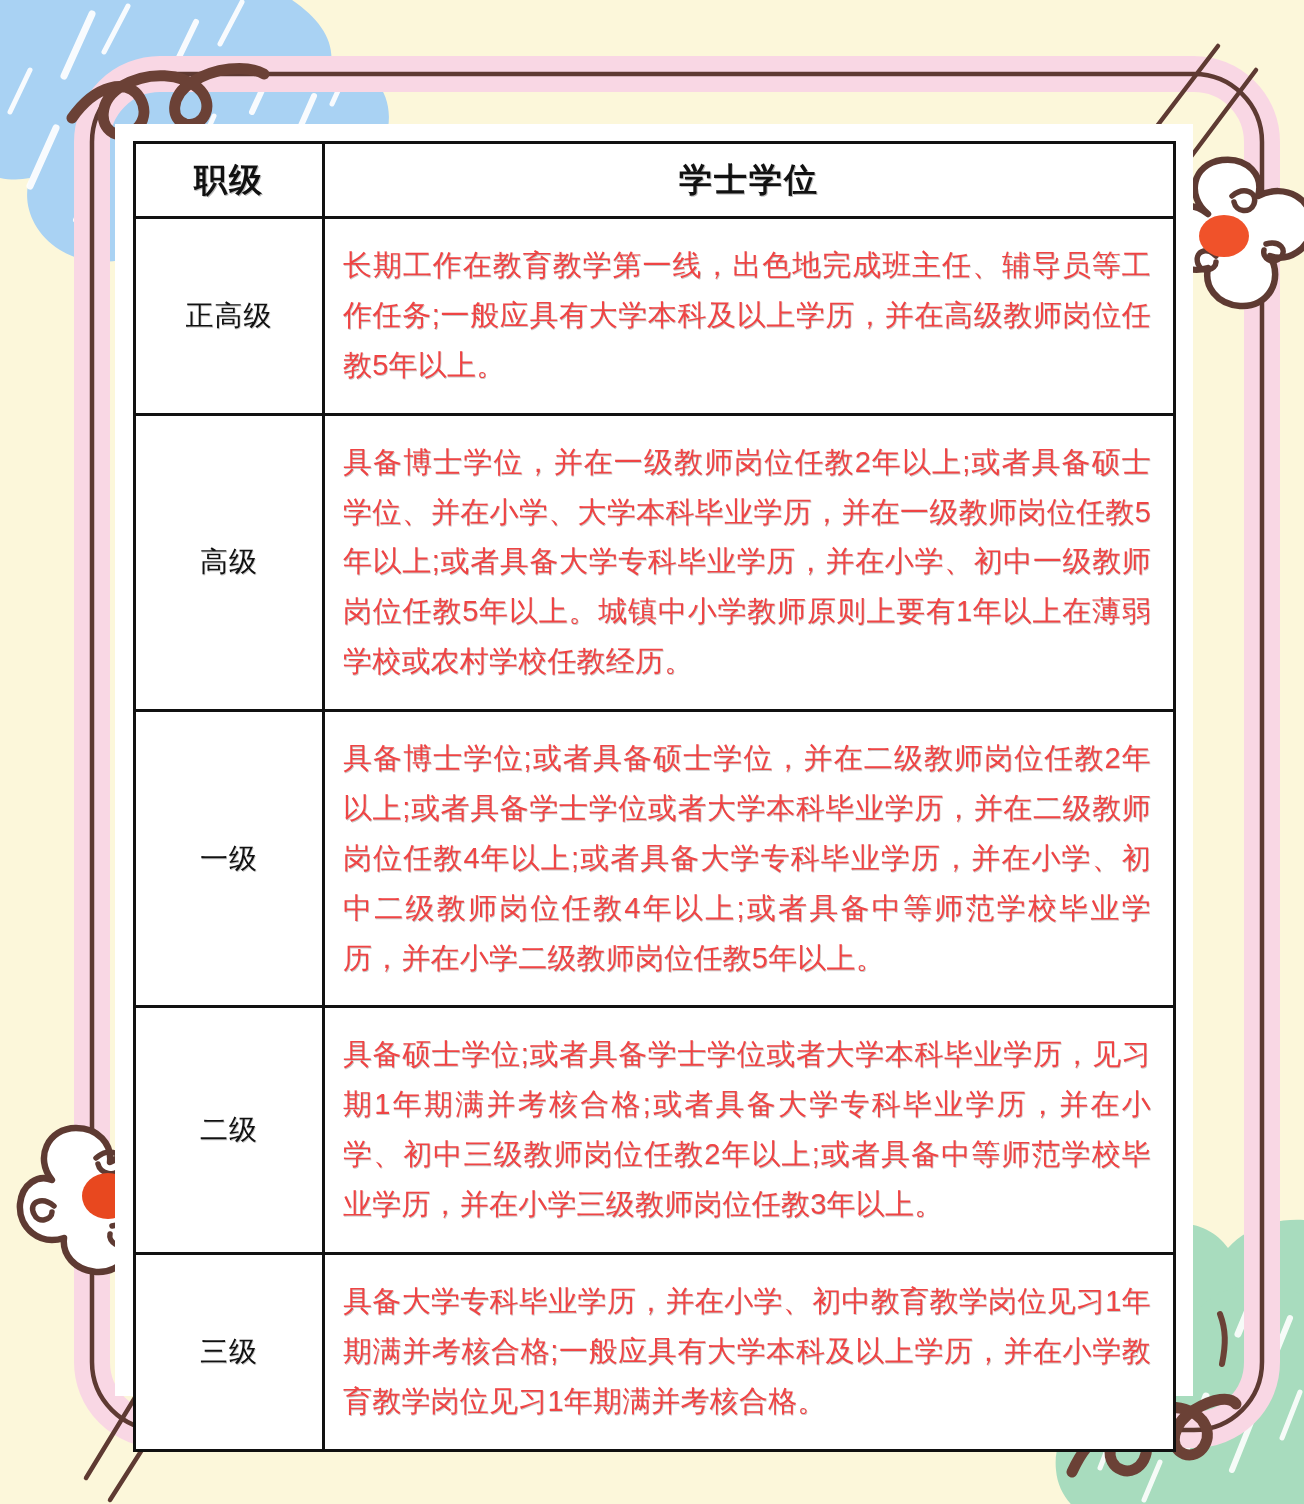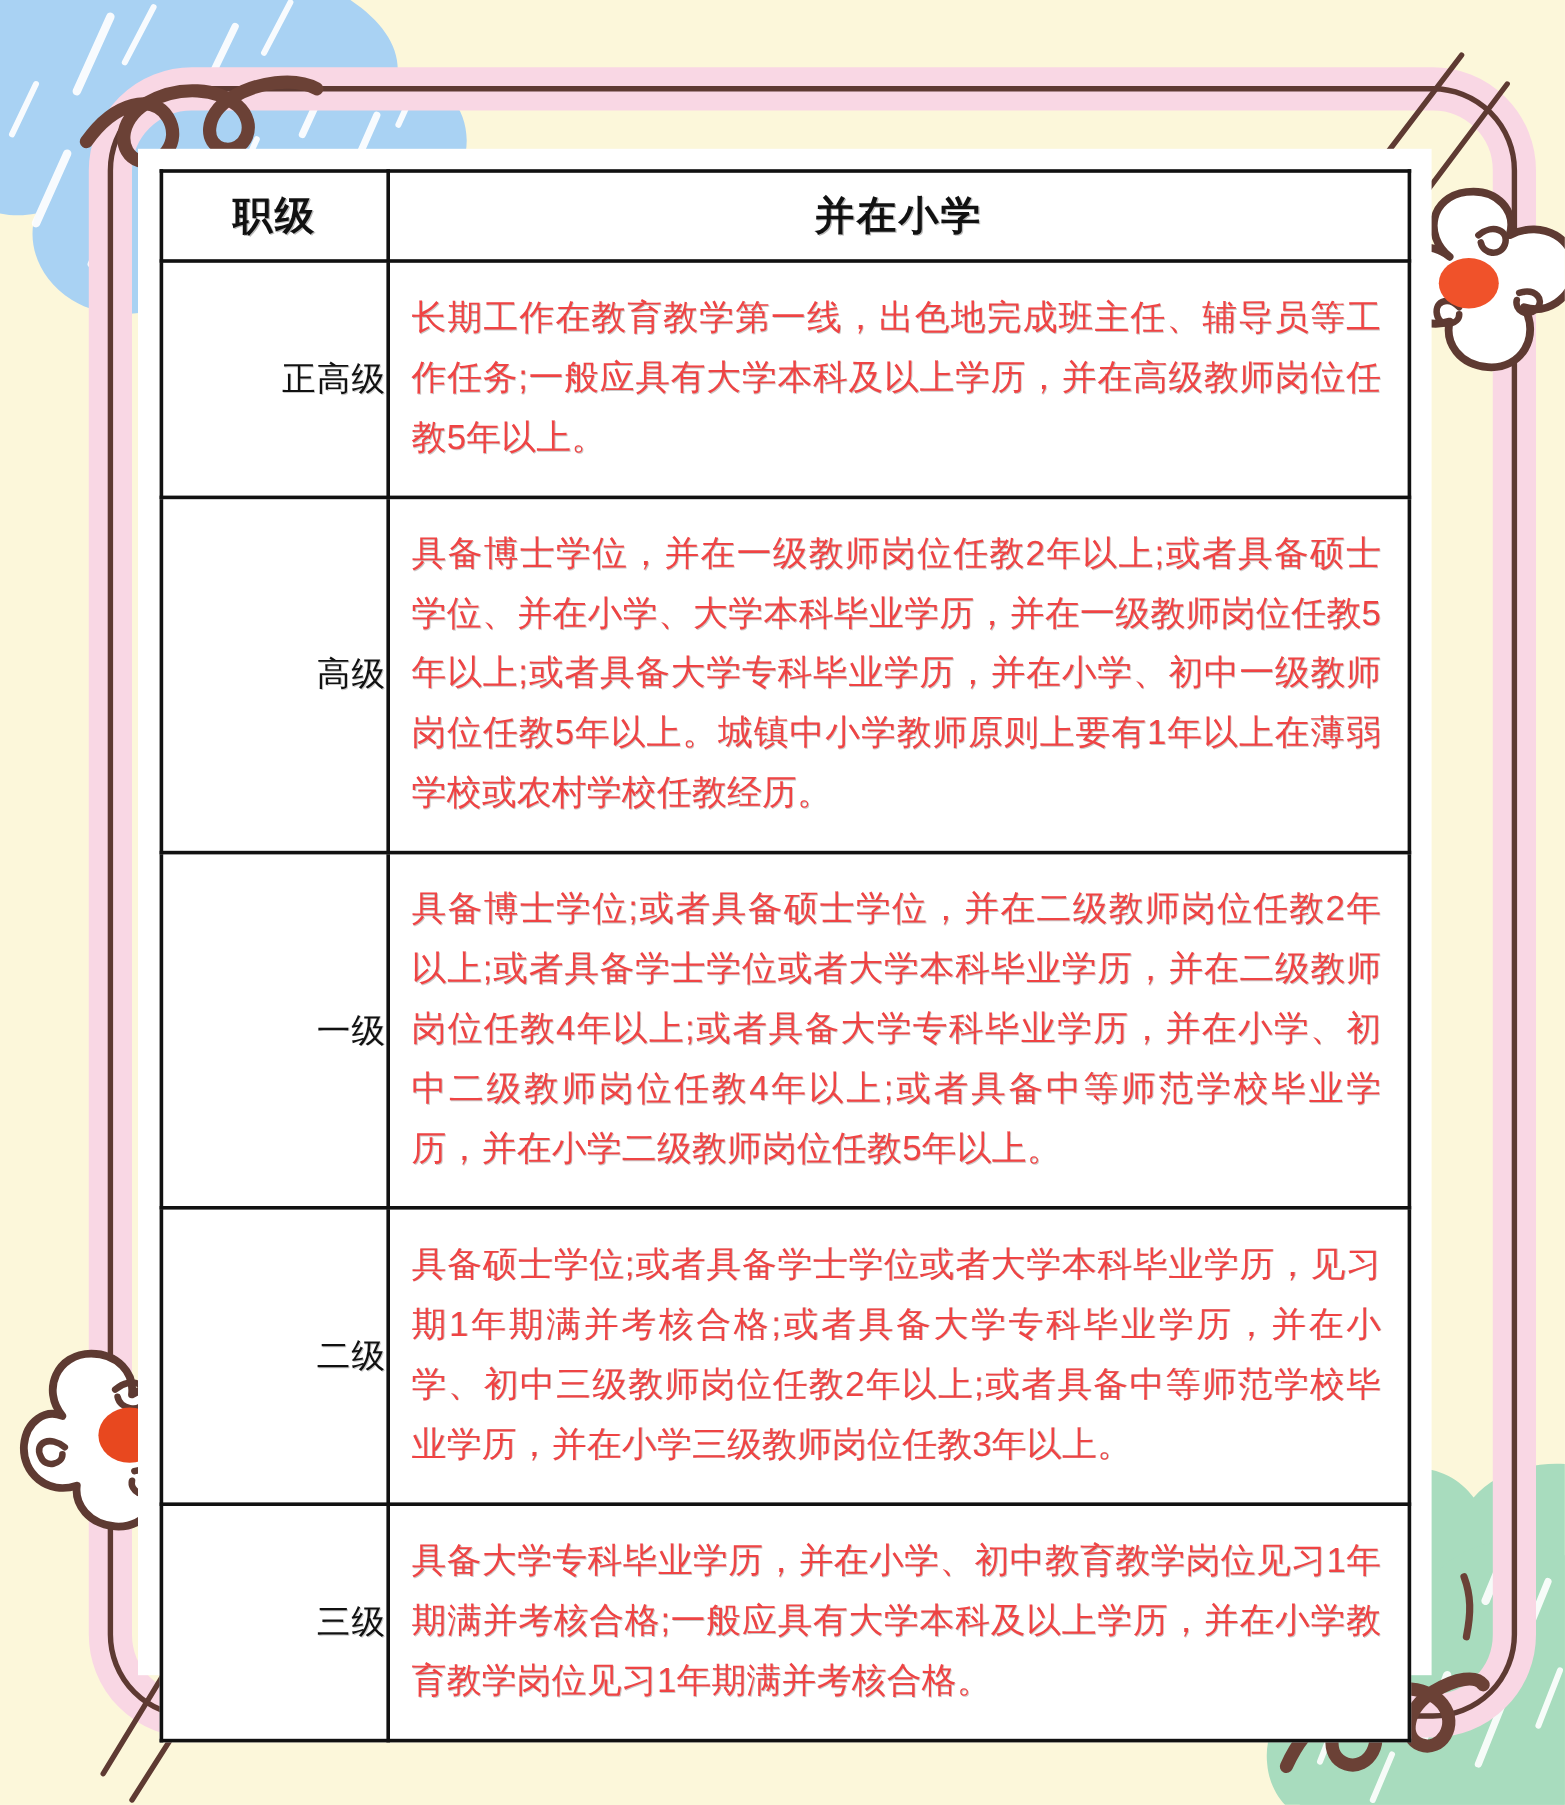--- a/index.html
+++ b/index.html
@@ -68,21 +68,21 @@
     font-weight: bold;
     font-size: 33px;
     letter-spacing: 2px;
     color: #111;
     font-family: "Liberation Sans", "DejaVu Sans", sans-serif;
     text-shadow: 1px 1px 0 #bbb;
   }
 
   
   .grade-cell {
-    text-align: right;
+    text-align: center;
     font-size: 28px;
     color: #111;
     letter-spacing: 1px;
     font-family: "Liberation Sans", "DejaVu Sans", sans-serif;
     text-shadow: 0.7px 0.7px 0 #c9c9c9;
   }
 
   
   .req-cell {
     padding: 22px 22px 22px 18px;
@@ -226,21 +226,21 @@
 <div class="card">
   <div class="table-wrap">
     <table class="grade-table">
       <colgroup>
         <col class="col-grade">
         <col class="col-req">
       </colgroup>
       <thead>
         <tr>
           <th class="th-cell">职级</th>
-          <th class="th-cell">并在小学</th>
+          <th class="th-cell">学士学位</th>
         </tr>
       </thead>
       <tbody>
         <tr class="row-1">
           <td class="grade-cell">正高级</td>
           <td class="req-cell">长期工作在教育教学第一线，出色地完成班主任、辅导员等工作任务;一般应具有大学本科及以上学历，并在高级教师岗位任教5年以上。</td>
         </tr>
         <tr class="row-2">
           <td class="grade-cell">高级</td>
           <td class="req-cell">具备博士学位，并在一级教师岗位任教2年以上;或者具备硕士学位、并在小学、大学本科毕业学历，并在一级教师岗位任教5年以上;或者具备大学专科毕业学历，并在小学、初中一级教师岗位任教5年以上。城镇中小学教师原则上要有1年以上在薄弱学校或农村学校任教经历。</td>

